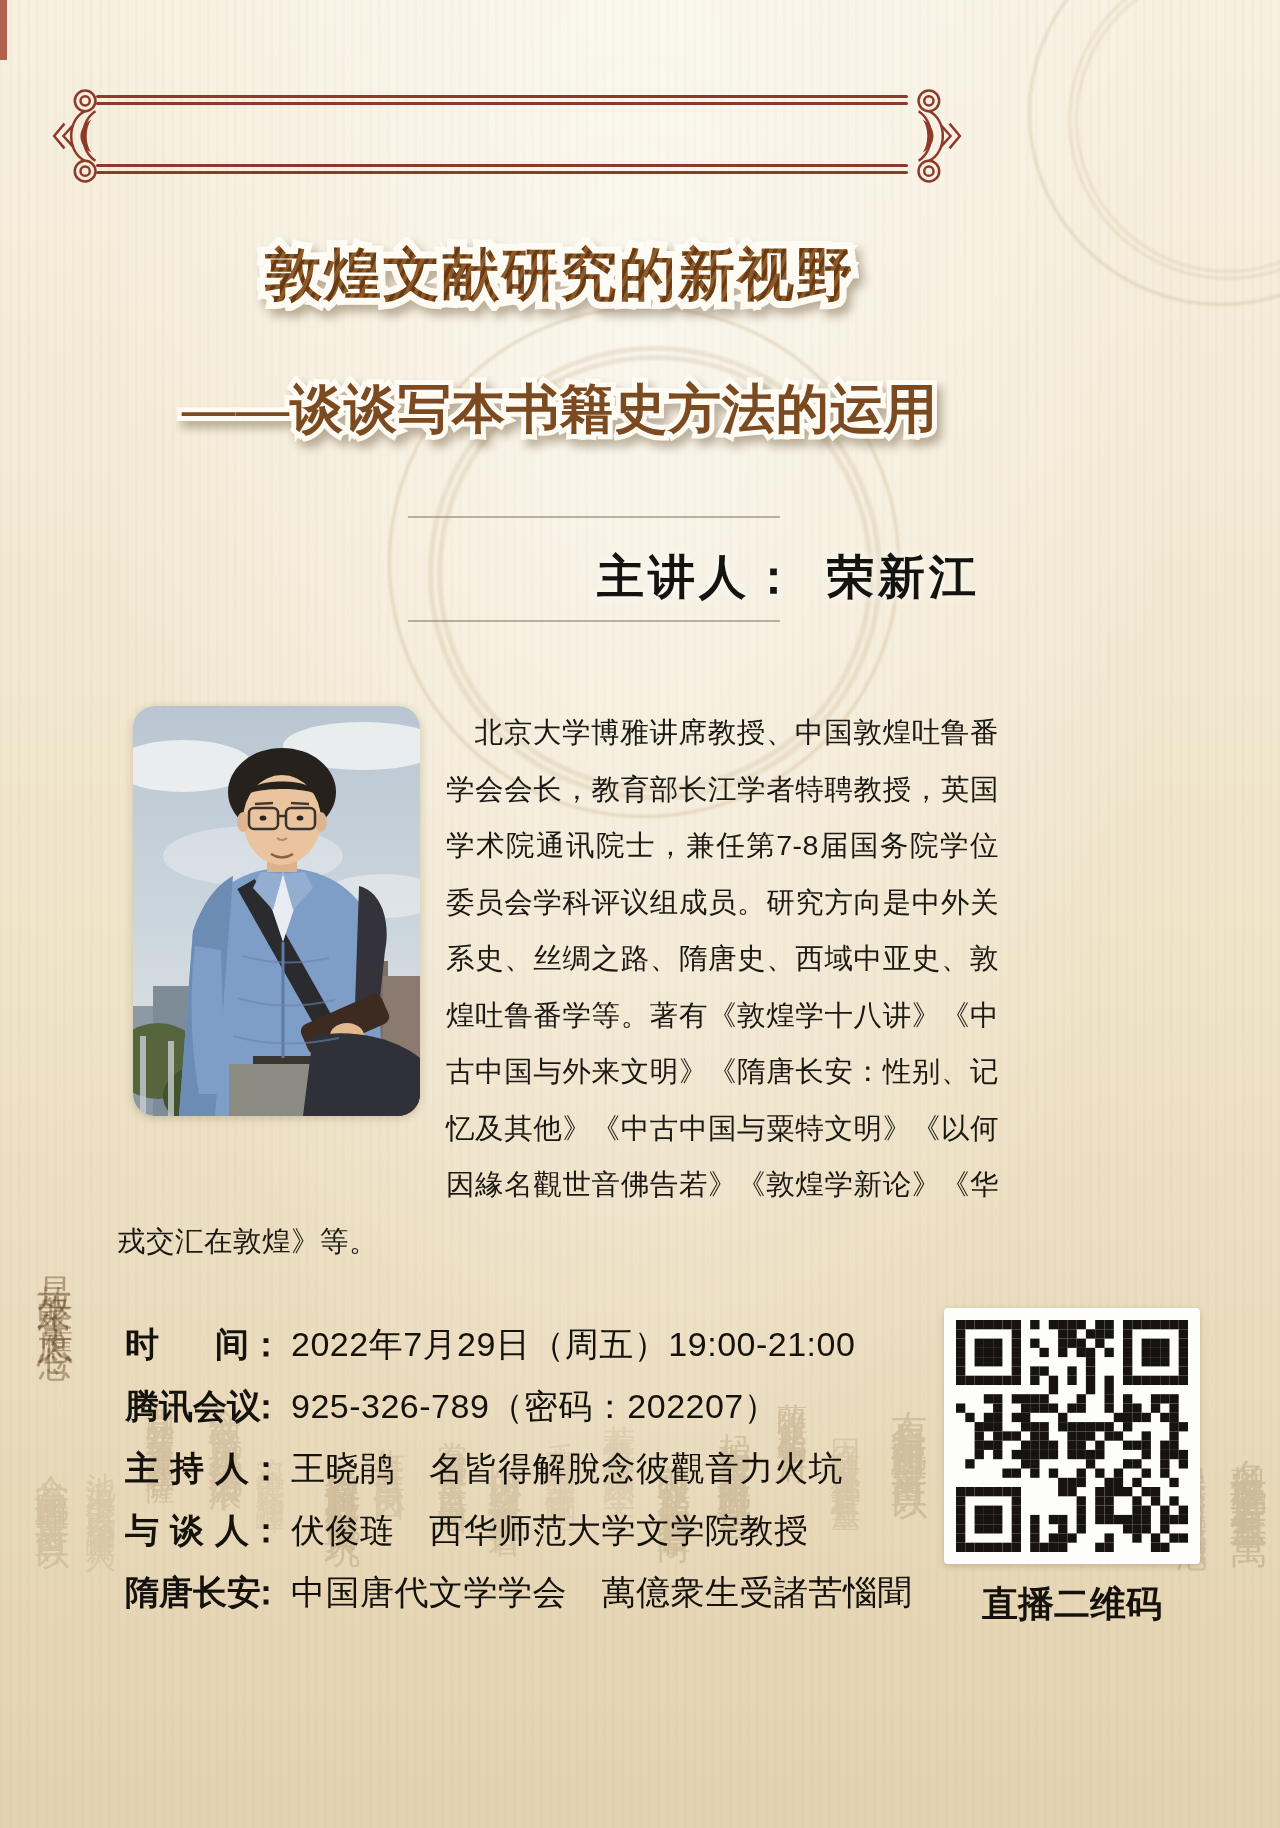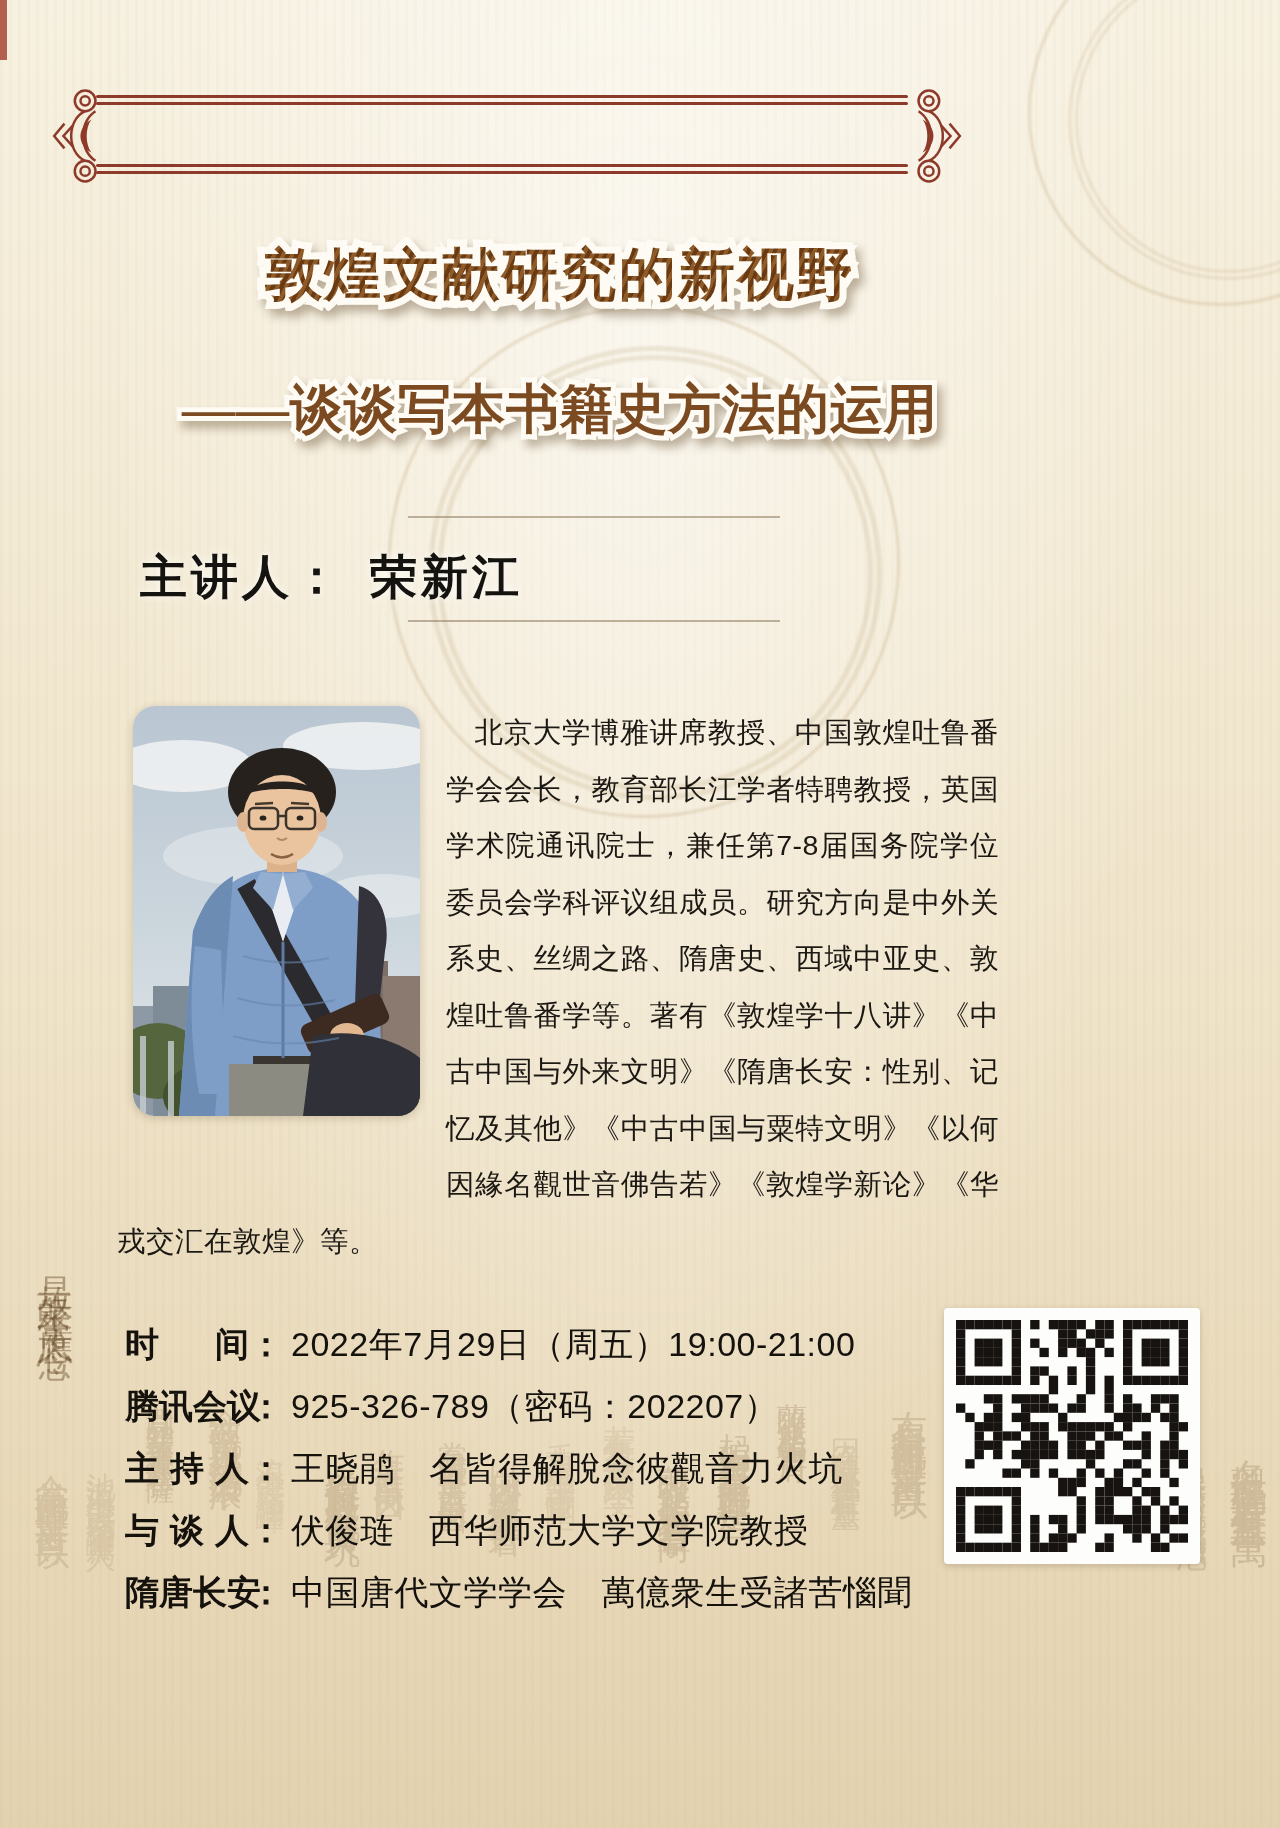--- a/index.html
+++ b/index.html
@@ -43,21 +43,21 @@
       -webkit-background-clip:text;background-clip:text;color:transparent;}
   .sub-title{position:absolute;left:140px;top:370px;width:840px;
       font-family:"Liberation Serif","DejaVu Serif",serif;
       font-size:53px;font-weight:700;letter-spacing:1px;line-height:78px;}
   .sub-title .layer-stroke{-webkit-text-stroke:10px #fdfbf3;}
   .sub-title .layer-fill{color:#7b4a20;}
   
   .rule{position:absolute;height:2px;background:rgba(140,120,92,.55);}
   .rule-top{left:408px;top:516px;width:372px;}
   .rule-bottom{left:408px;top:620px;width:372px;}
-  .speaker{position:absolute;left:140px;top:546px;width:840px;text-align:left;
+  .speaker{position:absolute;left:140px;top:546px;width:840px;text-align:right;
       font-size:47px;font-weight:800;color:#151310;letter-spacing:4px;
       text-shadow:0 0 8px rgba(255,255,255,.9);}
   .speaker .name{margin-left:26px;}
   
   .bio{position:absolute;left:117px;top:704px;width:882px;color:#1c1813;}
   .bio p{margin:0;font-size:28.5px;line-height:56.5px;text-align:justify;text-indent:1em;
       letter-spacing:.5px;}
   .photo{float:left;width:287px;height:410px;margin:2px 26px 55px 16px;border-radius:22px;
       overflow:hidden;box-shadow:0 2px 8px rgba(90,70,40,.25);}
   .photo svg{display:block;}
@@ -563,15 +563,16 @@
           <rect x="55.7" y="222.7" width="9.3" height="9.3" fill="#171310"></rect>
           <rect x="74.2" y="222.7" width="9.3" height="9.3" fill="#171310"></rect>
           <rect x="83.5" y="222.7" width="9.3" height="9.3" fill="#171310"></rect>
           <rect x="92.8" y="222.7" width="9.3" height="9.3" fill="#171310"></rect>
           <rect x="102.1" y="222.7" width="9.3" height="9.3" fill="#171310"></rect>
           <rect x="139.2" y="222.7" width="9.3" height="9.3" fill="#171310"></rect>
           <rect x="148.5" y="222.7" width="9.3" height="9.3" fill="#171310"></rect>
           <rect x="194.9" y="222.7" width="9.3" height="9.3" fill="#171310"></rect>
           <rect x="204.2" y="222.7" width="9.3" height="9.3" fill="#171310"></rect>
         </svg></div>
+    <div class="qr-caption">直播二维码</div>
   </aside>
 
 </div>
 
 </body></html>

